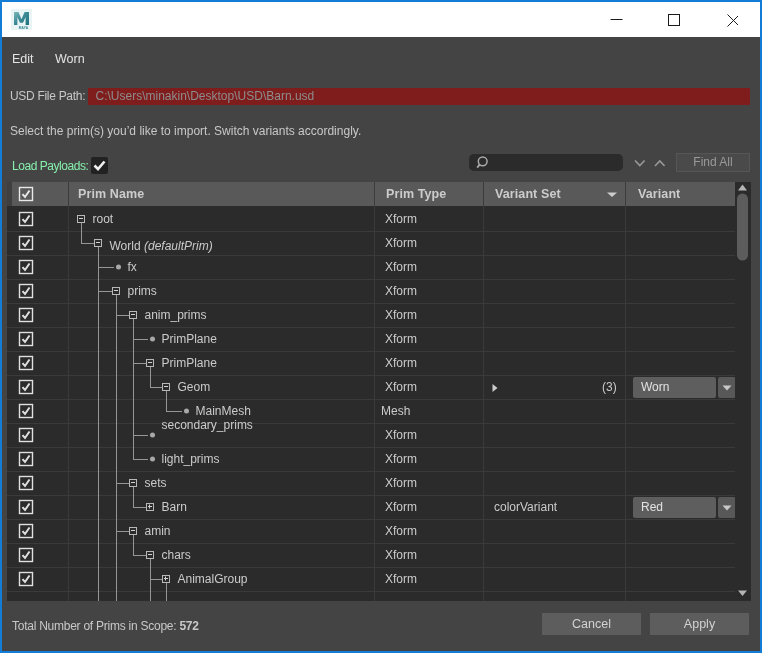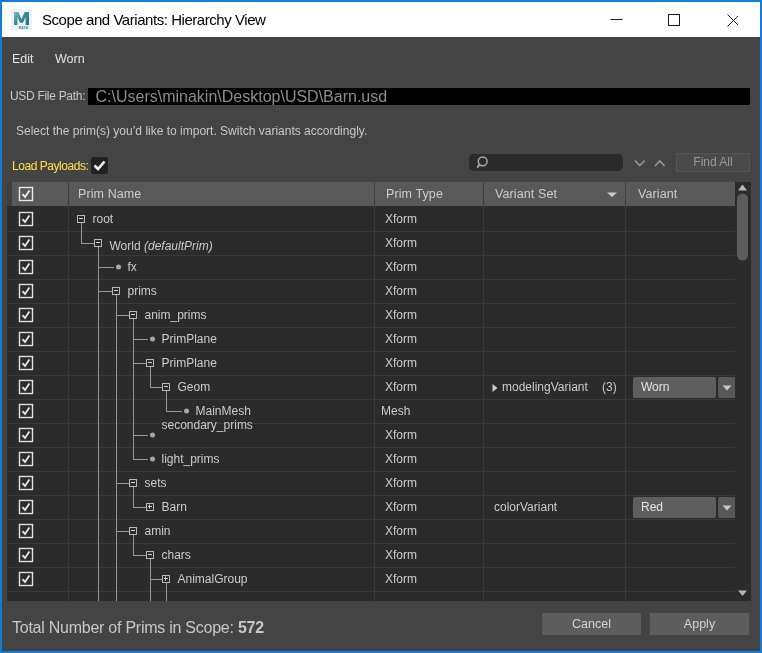--- a/index.html
+++ b/index.html
@@ -4,34 +4,34 @@
 <style>
 * { margin:0; padding:0; box-sizing:border-box; }
 html,body { width:762px; height:653px; }
 body { position:relative; background:#444444; font-family:"Liberation Sans", sans-serif; overflow:hidden; }
 .abs { position:absolute; }
 #blueframe { left:0; top:0; width:762px; height:653px; border:2px solid #127cd6; z-index:50; pointer-events:none; }
 #titlebar { left:2px; top:2px; width:758px; height:35px; background:#ffffff; }
 #title { left:40px; top:0; height:35px; line-height:35px; font-size:15px; color:#000; letter-spacing:-0.45px; }
 .menu { top:52px; font-size:12.5px; color:#e4e4e4; }
 #lbl-usd { left:10px; top:89px; font-size:12px; color:#c8c8c8; letter-spacing:-0.3px; }
-#inp-usd { left:88px; top:88px; width:662px; height:17px; background:#000000; border-radius:1px; color:#8d8d8d; font-size:16px; line-height:17px; padding-left:7.5px; }
-#prompt { left:16px; top:124px; font-size:12px; color:#c8c8c8; }
-#lbl-load { left:12px; top:159px; font-size:12px; color:#fde047; letter-spacing:-0.45px; }
+#inp-usd { left:88px; top:88px; width:662px; height:17px; background:#7f1d1d; border-radius:1px; color:#8d8d8d; font-size:12px; line-height:17px; padding-left:7.5px; }
+#prompt { left:10px; top:124px; font-size:12px; color:#c8c8c8; }
+#lbl-load { left:12px; top:159px; font-size:12px; color:#86efac; letter-spacing:-0.45px; }
 #cb-load { left:91px; top:157px; width:17px; height:17px; background:#222222; border-radius:2px; }
 #searchbox { left:469px; top:154px; width:154px; height:17px; background:#2b2b2b; border-radius:5px; }
 #findall { left:676px; top:153px; width:74px; height:19px; background:#4a4a4a; border:1px solid #565656; color:#9a9a9a; font-size:12px; text-align:center; line-height:17px; }
 #table { left:7px; top:182px; width:744px; height:419px; background:#2b2b2b; }
 #thead { left:5px; top:0; width:723px; height:24px; background:#595959; }
-.hd { position:absolute; top:0; height:24px; line-height:24px; font-size:12.5px; font-weight:normal; color:#cccccc; letter-spacing:0.1px; }
+.hd { position:absolute; top:0; height:24px; line-height:24px; font-size:12.5px; font-weight:bold; color:#cccccc; letter-spacing:0.1px; }
 .row-sep { position:absolute; left:0; width:728px; height:1px; background:#3a3a3a; }
 .col-sep { position:absolute; top:24px; width:1px; height:395px; background:#3a3a3a; }
 .col-seph { position:absolute; top:0; width:1px; height:24px; background:#3c3c3c; }
 .cell { position:absolute; font-size:12px; color:#cbcbcb; height:24px; line-height:24px; white-space:nowrap; }
-#footer-text { left:12px; top:619px; font-size:16px; color:#c8c8c8; letter-spacing:-0.25px; }
+#footer-text { left:12px; top:619px; font-size:12px; color:#c8c8c8; letter-spacing:-0.25px; }
 .btn { top:613px; width:99px; height:22px; background:#5d5d5d; color:#d2d2d2; font-size:12.5px; text-align:center; line-height:22px; }
 .drop { position:absolute; height:21px; }
 .dmain { position:absolute; left:0; top:0; width:83px; height:21px; background:#5e5e5e; border-radius:2px; color:#e2e2e2; font-size:12px; line-height:21px; padding-left:8px; }
 .darr { position:absolute; left:85px; top:0; width:18px; height:21px; background:#585858; border-radius:2px; }
 </style>
 </head>
 <body>
 
 <div class="abs" id="titlebar">
   <svg class="abs" style="left:9px;top:7px" width="21" height="21" viewBox="0 0 21 21">
@@ -39,21 +39,20 @@
         <linearGradient id="mg" x1="0" y1="0" x2="1" y2="1">
       <stop offset="0" stop-color="#7db7ba"></stop>
           <stop offset="0.45" stop-color="#3d8b96"></stop>
           <stop offset="1" stop-color="#1f6f7e"></stop>
     </linearGradient>
       </defs>
     <rect x="0" y="0" width="21" height="21" fill="#e9f4f4"></rect>
     <path d="M3 3 L7.4 3 L10.5 10.2 L13.6 3 L18 3 L18 16 L14.6 16 L14.6 8 L12 13.8 L9 13.8 L6.4 8 L6.4 16 L3 16 Z" fill="url(#mg)"></path>
     <text x="12.5" y="20" font-size="3.2" font-weight="bold" fill="#2e8391" text-anchor="middle" font-family="Liberation Sans" letter-spacing="0.2">MAYA</text>
   </svg>
-  <div class="abs" id="title">Scope and Variants: Hierarchy View</div>
   <svg class="abs" style="left:606px;top:0" width="130" height="35" viewBox="0 0 130 35">
     <g stroke="#1a1a1a" stroke-width="1" fill="none">
       <line x1="2.5" y1="17.5" x2="14.5" y2="17.5"></line>
       <rect x="60.5" y="12.5" width="11" height="11"></rect>
       <line x1="119.5" y1="12.5" x2="131.5" y2="24.5"></line>
       <line x1="131.5" y1="12.5" x2="119.5" y2="24.5"></line>
     </g>
   </svg>
 </div>
 
@@ -242,21 +241,20 @@
       <div class="cell" style="left:378px;top:337px">Xform</div>
       <div class="cell" style="left:154.5px;top:361px">chars</div>
       <div class="cell" style="left:378px;top:361px">Xform</div>
       <div class="cell" style="left:170.5px;top:385px">AnimalGroup</div>
       <div class="cell" style="left:378px;top:385px">Xform</div>
     </div>
 
   <svg class="abs" style="left:484px;top:201px" width="8" height="10">
       <path d="M1.5 1 L6.5 5 L1.5 9 Z" fill="#cccccc"></path>
     </svg>
-  <div class="cell" style="left:495px;top:193px">modelingVariant</div>
   <div class="cell" style="left:595px;top:193px">(3)</div>
   <div class="cell" style="left:487px;top:313px">colorVariant</div>
   <div class="drop" style="left:626px;top:194.5px">
     <div class="dmain">Worn</div>
     <div class="darr"><svg width="18" height="21" viewBox="0 0 18 21">
           <path d="M4.5 8.5 L13.5 8.5 L9 13.5 Z" fill="#c8c8c8"></path>
         </svg></div>
   </div>
   <div class="drop" style="left:626px;top:314.5px">
     <div class="dmain">Red</div>

